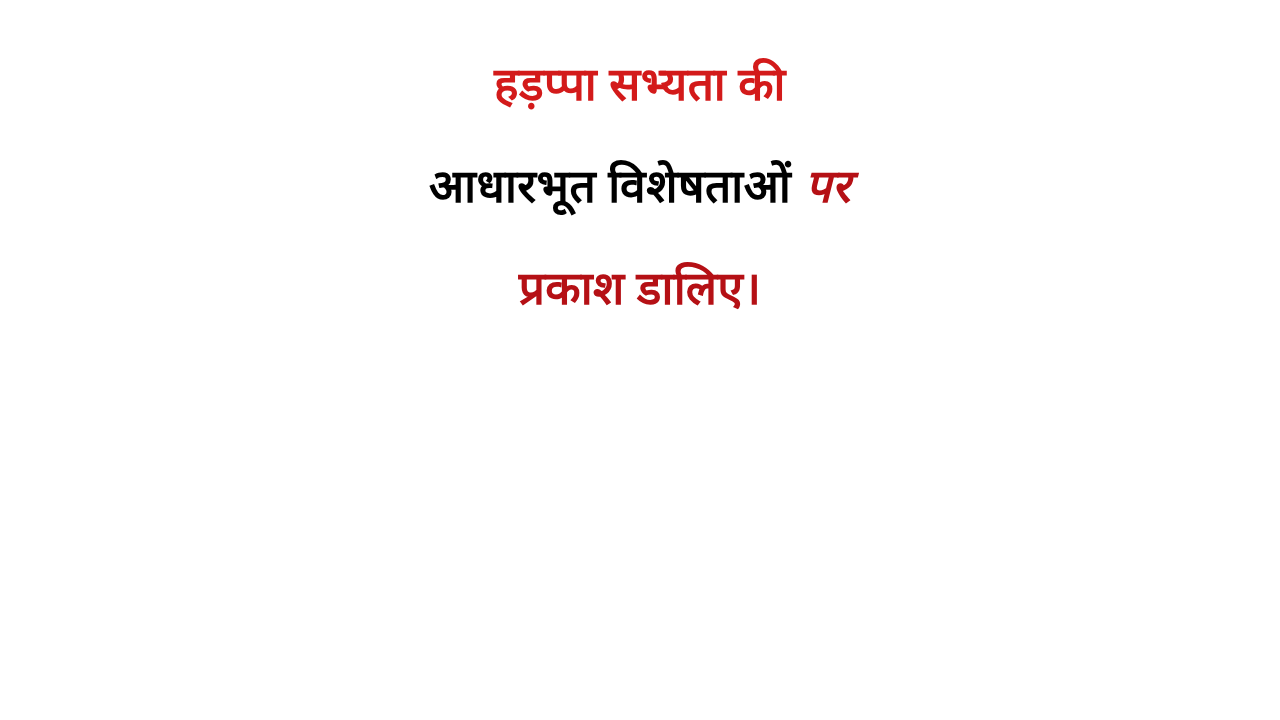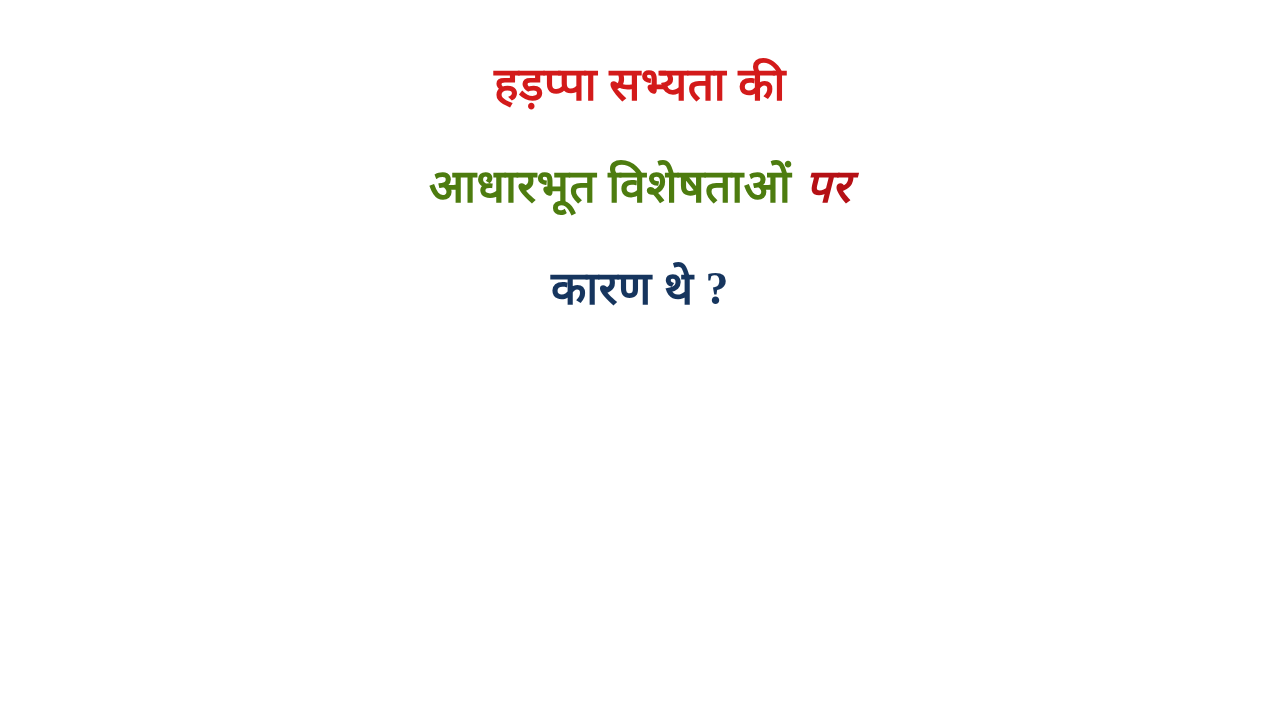--- a/index.html
+++ b/index.html
@@ -57,23 +57,23 @@
 
 <div class="slide" style="background: rgb(255, 255, 255);">
 
   <div class="question-block">
 
     <div class="q-line l1">
       <span class="seg" style="color: rgb(211, 26, 26);">हड़प्पा सभ्यता की</span>
     </div>
 
     <div class="q-line l2">
-      <span class="seg" style="color: #4d7c0f; margin-top: 37px;">आधारभूत विशेषताओं</span><span class="seg" style="color: rgb(181, 16, 21);">पर</span>
+      <span class="seg" style="color: #000000; margin-top: 37px;">आधारभूत विशेषताओं</span><span class="seg" style="color: rgb(181, 16, 21);">पर</span>
+    </div>
+
+    <div class="q-line l3">
+      <span class="seg" style="color: rgb(181, 16, 21);">प्रकाश डालिए।</span>
     </div>
 
 
-
-    <div class="q-line l5">
-      <span class="seg" style="color: rgb(22, 53, 94);">कारण थे ?</span>
-    </div>
 
   </div>
 </div>
 
 </body></html>

